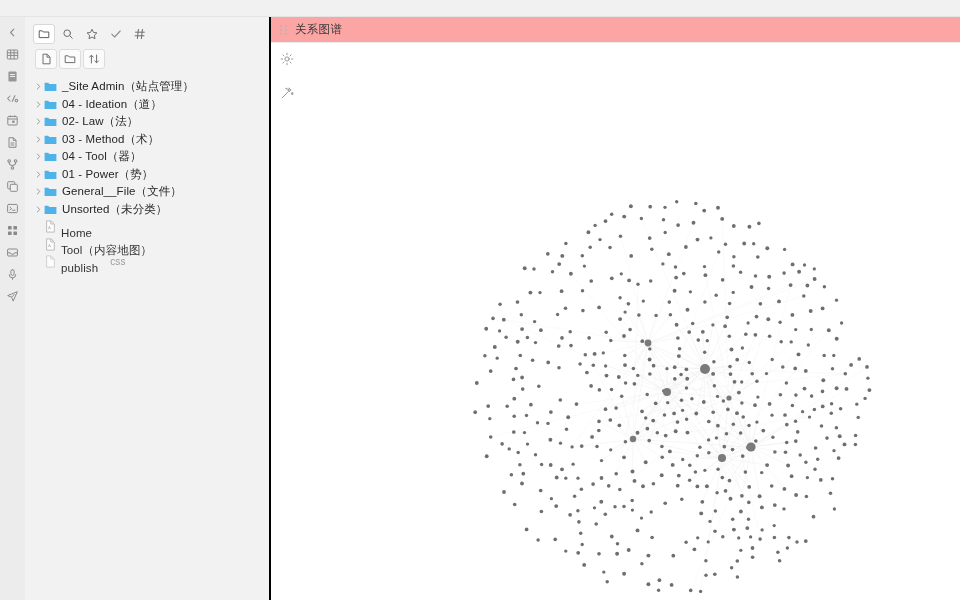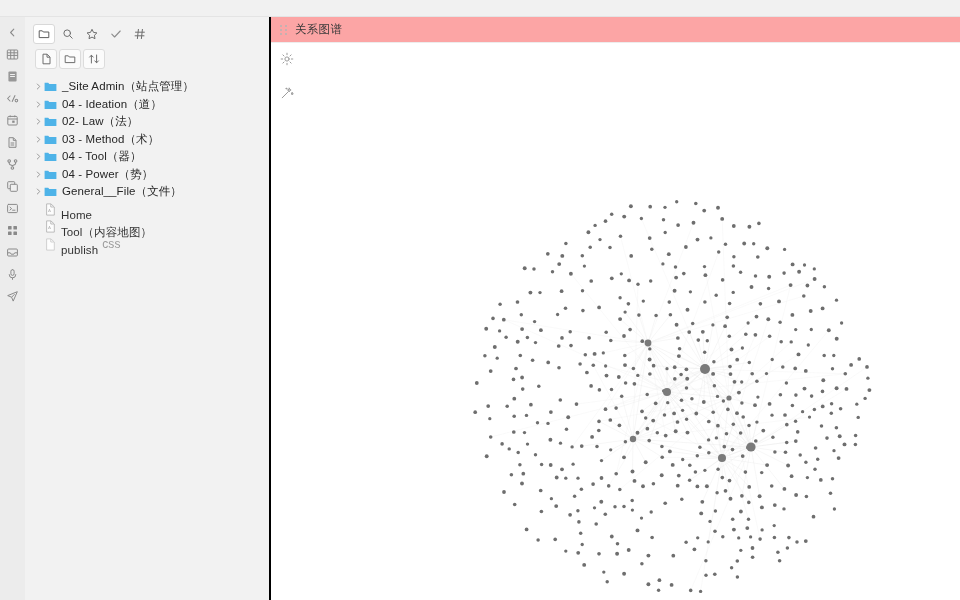--- a/index.html
+++ b/index.html
@@ -148,23 +148,23 @@
   .icon-folder svg, .icon-file svg { display: block; }
 
   .item-label {
     font-size: 11.5px;
     color: #262626;
     letter-spacing: 0.1px;
   }
   .tree-item.file .item-label { color: #333333; margin-top: 12px; }
 
   .ext-badge {
-    font-size: 12px;
+    font-size: 10px;
     color: #9b9b9b;
-    margin-left: 4px;
+    margin-left: 12px;
     vertical-align: super;
     letter-spacing: 0.2px;
   }
 
   
   .main {
     flex: 1 1 auto;
     background: #ffffff;
     display: flex;
     flex-direction: column;
@@ -479,37 +479,50 @@
           <span class="twisty">
               <svg width="7" height="7" viewBox="0 0 7 7" fill="none" stroke="#9a9a9a" stroke-width="1" stroke-linecap="round" stroke-linejoin="round">
                 <polyline points="2.3,1 4.8,3.5 2.3,6"></polyline>
               </svg>
             </span>
           <span class="icon-folder">
               <svg width="13" height="11" viewBox="0 0 13 11">
                 <path d="M0.6 9.9V1.7h3.6l1.1 1.3h7.1v6.9z" fill="#4eb3e8"></path>
               </svg>
             </span>
-          <span class="item-label">04 - Power（势）</span>
+          <span class="item-label">01 - Power（势）</span>
         </div>
 
         <div class="tree-item folder">
           <span class="twisty">
               <svg width="7" height="7" viewBox="0 0 7 7" fill="none" stroke="#9a9a9a" stroke-width="1" stroke-linecap="round" stroke-linejoin="round">
                 <polyline points="2.3,1 4.8,3.5 2.3,6"></polyline>
               </svg>
             </span>
           <span class="icon-folder">
               <svg width="13" height="11" viewBox="0 0 13 11">
                 <path d="M0.6 9.9V1.7h3.6l1.1 1.3h7.1v6.9z" fill="#4eb3e8"></path>
               </svg>
             </span>
           <span class="item-label">General__File（文件）</span>
         </div>
 
+        <div class="tree-item folder">
+          <span class="twisty">
+              <svg width="7" height="7" viewBox="0 0 7 7" fill="none" stroke="#9a9a9a" stroke-width="1" stroke-linecap="round" stroke-linejoin="round">
+                <polyline points="2.3,1 4.8,3.5 2.3,6"></polyline>
+              </svg>
+            </span>
+          <span class="icon-folder">
+              <svg width="13" height="11" viewBox="0 0 13 11">
+                <path d="M0.6 9.9V1.7h3.6l1.1 1.3h7.1v6.9z" fill="#4eb3e8"></path>
+              </svg>
+            </span>
+          <span class="item-label">Unsorted（未分类）</span>
+        </div>
 
         <div class="tree-item file">
           <span class="twisty empty"></span>
           <span class="icon-file">
               <svg width="11" height="13" viewBox="0 0 11 13" fill="none" stroke="#b6b6b6" stroke-width="0.9" stroke-linejoin="round">
                 <path d="M1.6 0.9h4.3L9.3 4v8.1H1.6z" fill="#fdfdfd"></path>
                 <polyline points="5.8,1 5.8,4 8.9,4"></polyline>
                 <text x="3" y="9.4" font-size="4.4" fill="#b6b6b6" stroke="none" font-family="Liberation Sans">A</text>
               </svg>
             </span>

